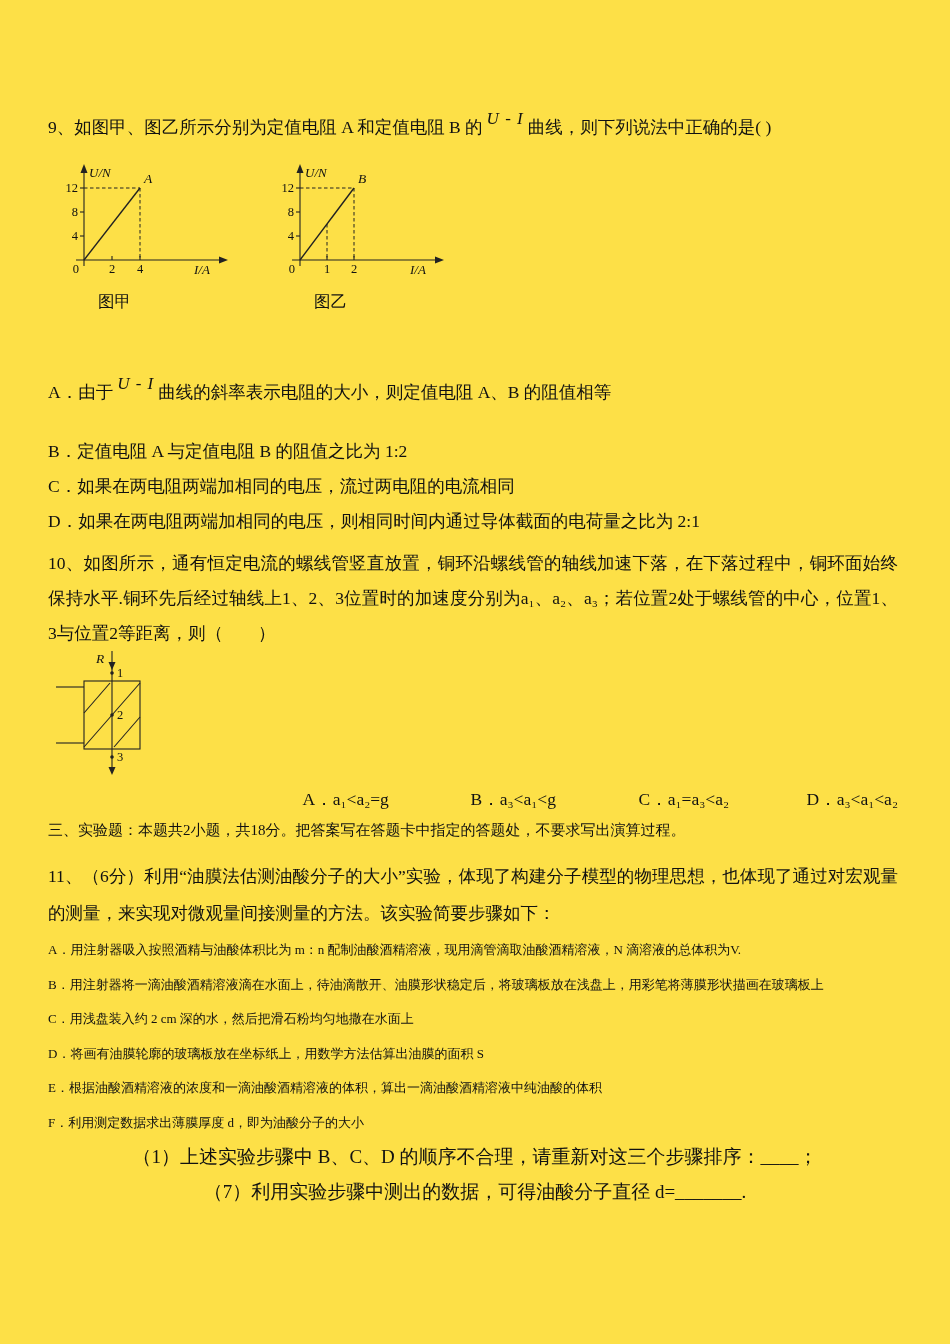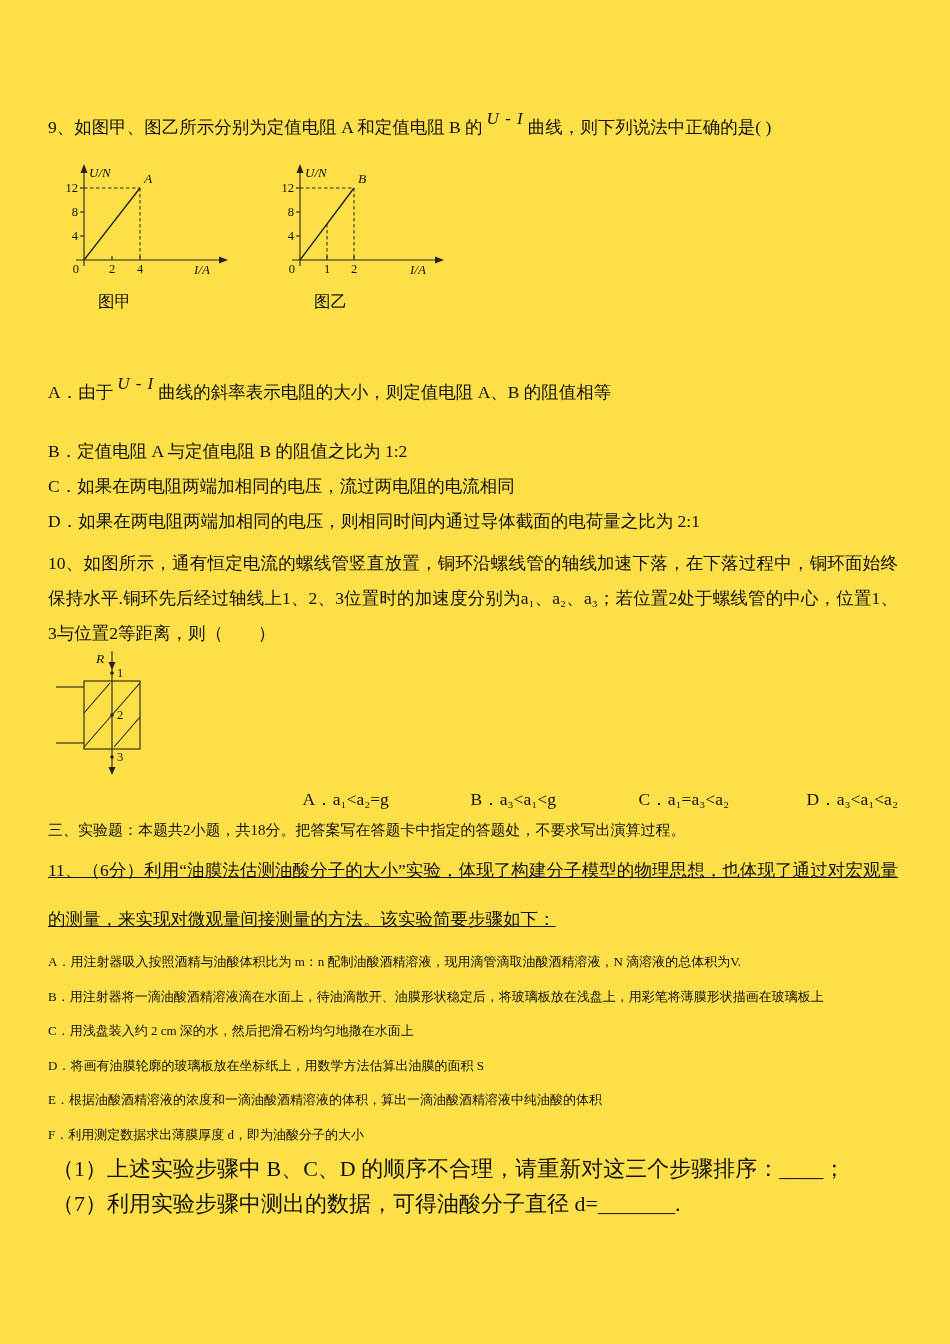--- a/index.html
+++ b/index.html
@@ -32,24 +32,24 @@
   .options-v { margin-top:68px; }
   .option { font-size:17.5px; line-height:22px; text-align:justify;font-family:Liberation Serif, serif; }
   .opt-mb-lg { margin-bottom:36px; }
   .opt-mb { margin-bottom:13px; }
   .q10-stem { margin-top:14px; }
   .diagram-figure { margin:0; margin-left:2px; }
   .options-row { display:flex; margin-top:8px; font-size:17.5px; line-height:22px;justify-content:flex-end; }
   .options-row .opt { width:168px; }
   .options-row .opt:last-child { width:auto; }
   .section-header { font-size:15px; line-height:24px; margin-top:8px; }
-  .q11-stem { margin-top:4px; line-height:49px;text-decoration:underline; }
+  .q11-stem { margin-top:16px; line-height:37px; }
   .steps { margin-top:1px; }
   .steps p { font-size:13px; line-height:34.5px; text-align:justify; }
-  .subq { font-size:22px; line-height:34.5px; padding-left:4px; }
+  .subq { font-size:19px; line-height:34.5px; padding-left:4px;text-align:center; }
   
   svg text { font-family:"Liberation Serif","DejaVu Serif",serif; font-size:12.5px; fill:#111; font-style:normal; }
   svg .axlab { font-size:13px; font-style:italic; }
   svg .ptlab { font-size:13.5px; font-style:italic; }
   svg line, svg rect { stroke:#222; stroke-width:1.1; fill:none; }
   svg .dash { stroke-dasharray:3.5,2.5; stroke-width:1; }
   svg .arrow { fill:#222; stroke:none; }
   svg .plot { stroke-width:1.4; }
   svg .dot { fill:#222; stroke:none; }
 </style>

